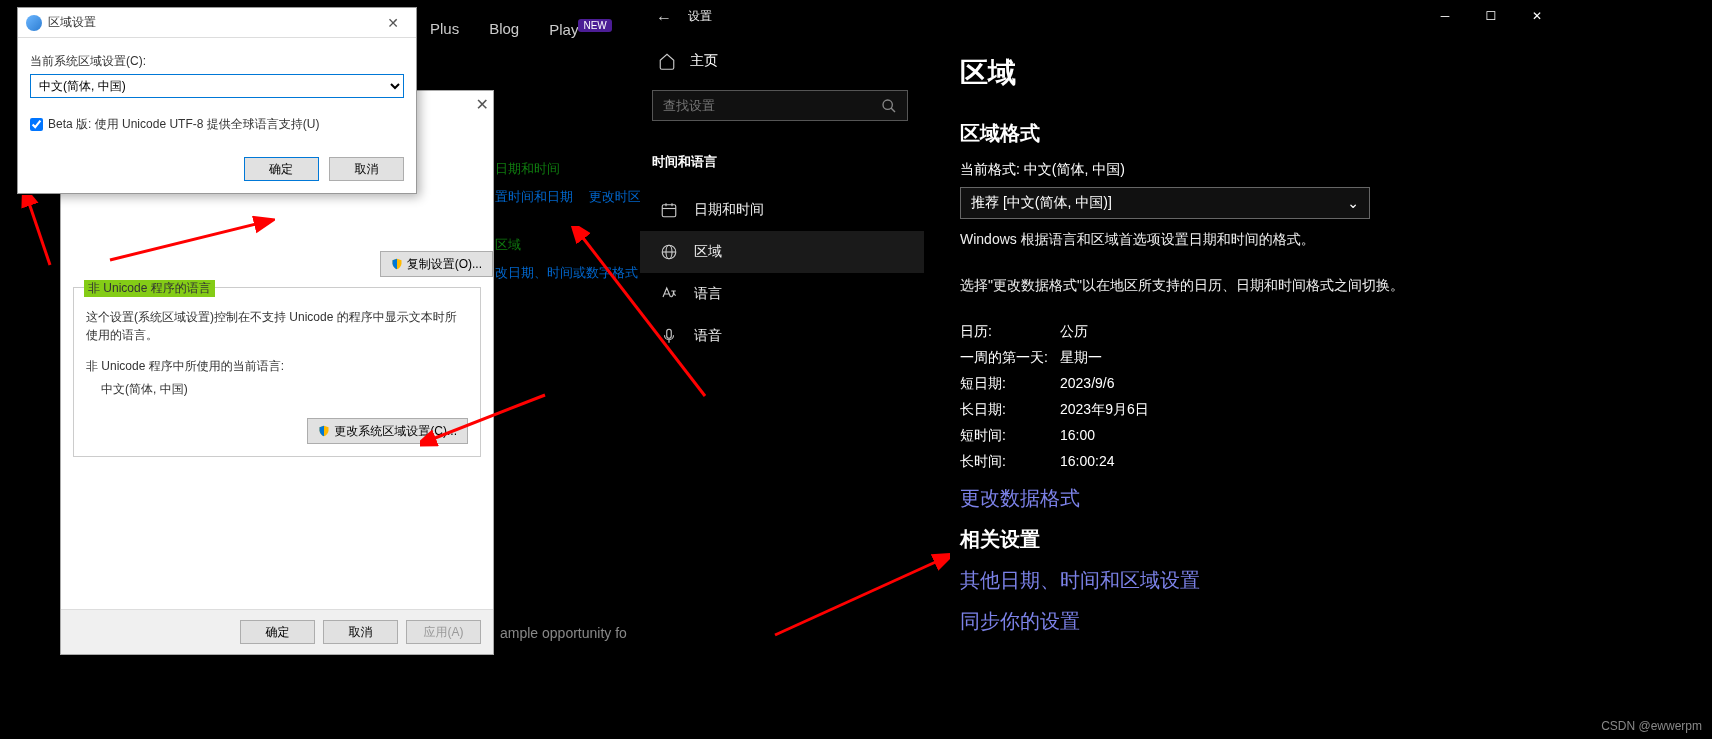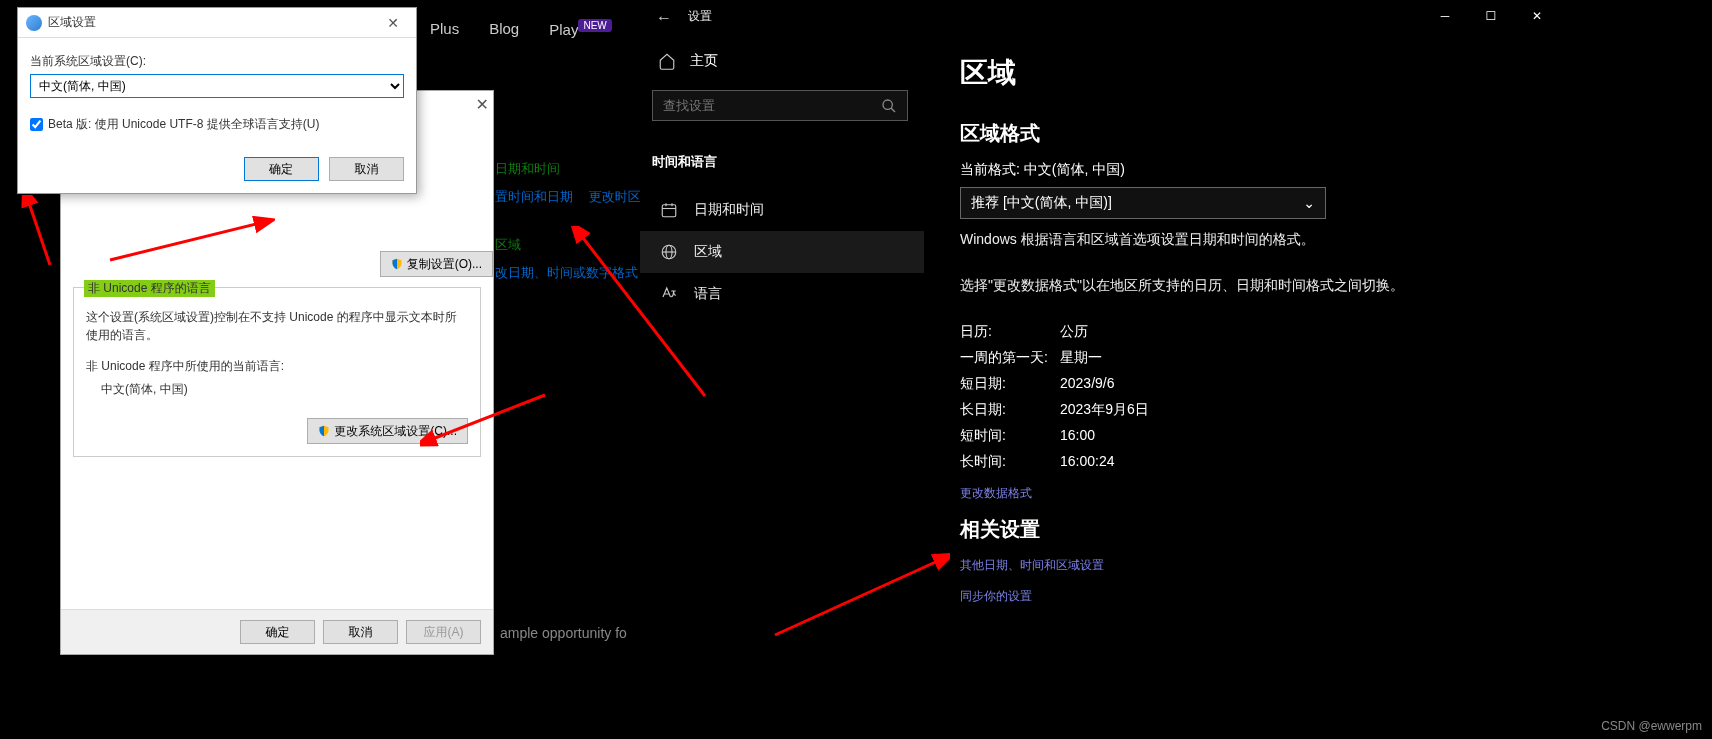--- a/index.html
+++ b/index.html
@@ -64,27 +64,27 @@
 .search-box { margin: 10px 16px 20px 12px; height: 31px; border: 1px solid #555; background: #111; display: flex; align-items: center; padding: 0 10px; }
 .search-box input { flex: 1; background: transparent; border: none; color: #888; font-size: 13px; outline: none; }
 .side-section { color: #fff; font-size: 13px; font-weight: 600; padding: 12px 12px 18px; }
 .side-item { display: flex; align-items: center; gap: 16px; padding: 12px 20px; font-size: 14px; color: #eee; cursor: pointer; }
 .side-item.active { background: #1a1a1a; }
 .side-icon { width: 18px; height: 18px; color: #ccc; }
 .settings-main { flex: 1; padding: 22px 20px 20px 30px; overflow-y: auto; }
 .settings-main h1 { font-size: 28px; font-weight: 600; margin-bottom: 28px; }
 .settings-main h2 { font-size: 20px; font-weight: 600; margin: 10px 0 14px; }
 .main-label { font-size: 14px; color: #fff; margin-bottom: 8px; }
-.combo { width: 366px; height: 32px; border: 1px solid #666; background: #111; display: flex; align-items: center; justify-content: space-between; padding: 0 10px; font-size: 14px; cursor: pointer; margin-bottom: 12px; }
+.combo { width: 410px; height: 32px; border: 1px solid #666; background: #111; display: flex; align-items: center; justify-content: space-between; padding: 0 10px; font-size: 14px; cursor: pointer; margin-bottom: 12px; }
 .main-desc { font-size: 14px; color: #eee; margin-bottom: 28px; }
 .data-table { font-size: 14px; }
 .data-table .row { display: flex; margin-bottom: 8px; }
 .data-table .key { width: 100px; color: #fff; }
 .data-table .val { color: #fff; }
-.link-item { color: #7c82e8; font-size: 12px; margin: 14px 0; cursor: pointer; display: block; }
+.link-item { color: #7c82e8; font-size: 20px; margin: 14px 0; cursor: pointer; display: block; }
 .watermark { position: absolute; right: 10px; bottom: 6px; color: #888; font-size: 12px; }
 
 
 .arrow { position: absolute; z-index: 50; pointer-events: none; }
 </style>
 </head>
 <body>
 
 <div class="bg-nav">
   <span>Plus</span>
@@ -202,20 +202,27 @@
             <line x1="3" y1="12" x2="21" y2="12"></line>
           </svg>
         <span>区域</span>
       </div>
       <div class="side-item">
         <svg class="side-icon" viewBox="0 0 24 24" fill="none" stroke="currentColor" stroke-width="1.5">
             <path d="M4 16l5-12 5 12M6 12h6M15 8h6M18 8v2c0 3-1 5-3 6M18 8c0 3 1 5 3 6"></path>
           </svg>
         <span>语言</span>
       </div>
+      <div class="side-item">
+        <svg class="side-icon" viewBox="0 0 24 24" fill="none" stroke="currentColor" stroke-width="1.5">
+            <rect x="9" y="3" width="6" height="12" rx="3"></rect>
+            <path d="M6 11a6 6 0 0012 0M12 17v4"></path>
+          </svg>
+        <span>语音</span>
+      </div>
     </div>
     <div class="settings-main">
       <h1>区域</h1>
       <h2>区域格式</h2>
       <div class="main-label">当前格式: 中文(简体, 中国)</div>
       <div class="combo">
         <span>推荐 [中文(简体, 中国)]</span>
         <span>⌄</span>
       </div>
       <div class="main-desc">Windows 根据语言和区域首选项设置日期和时间的格式。</div>

